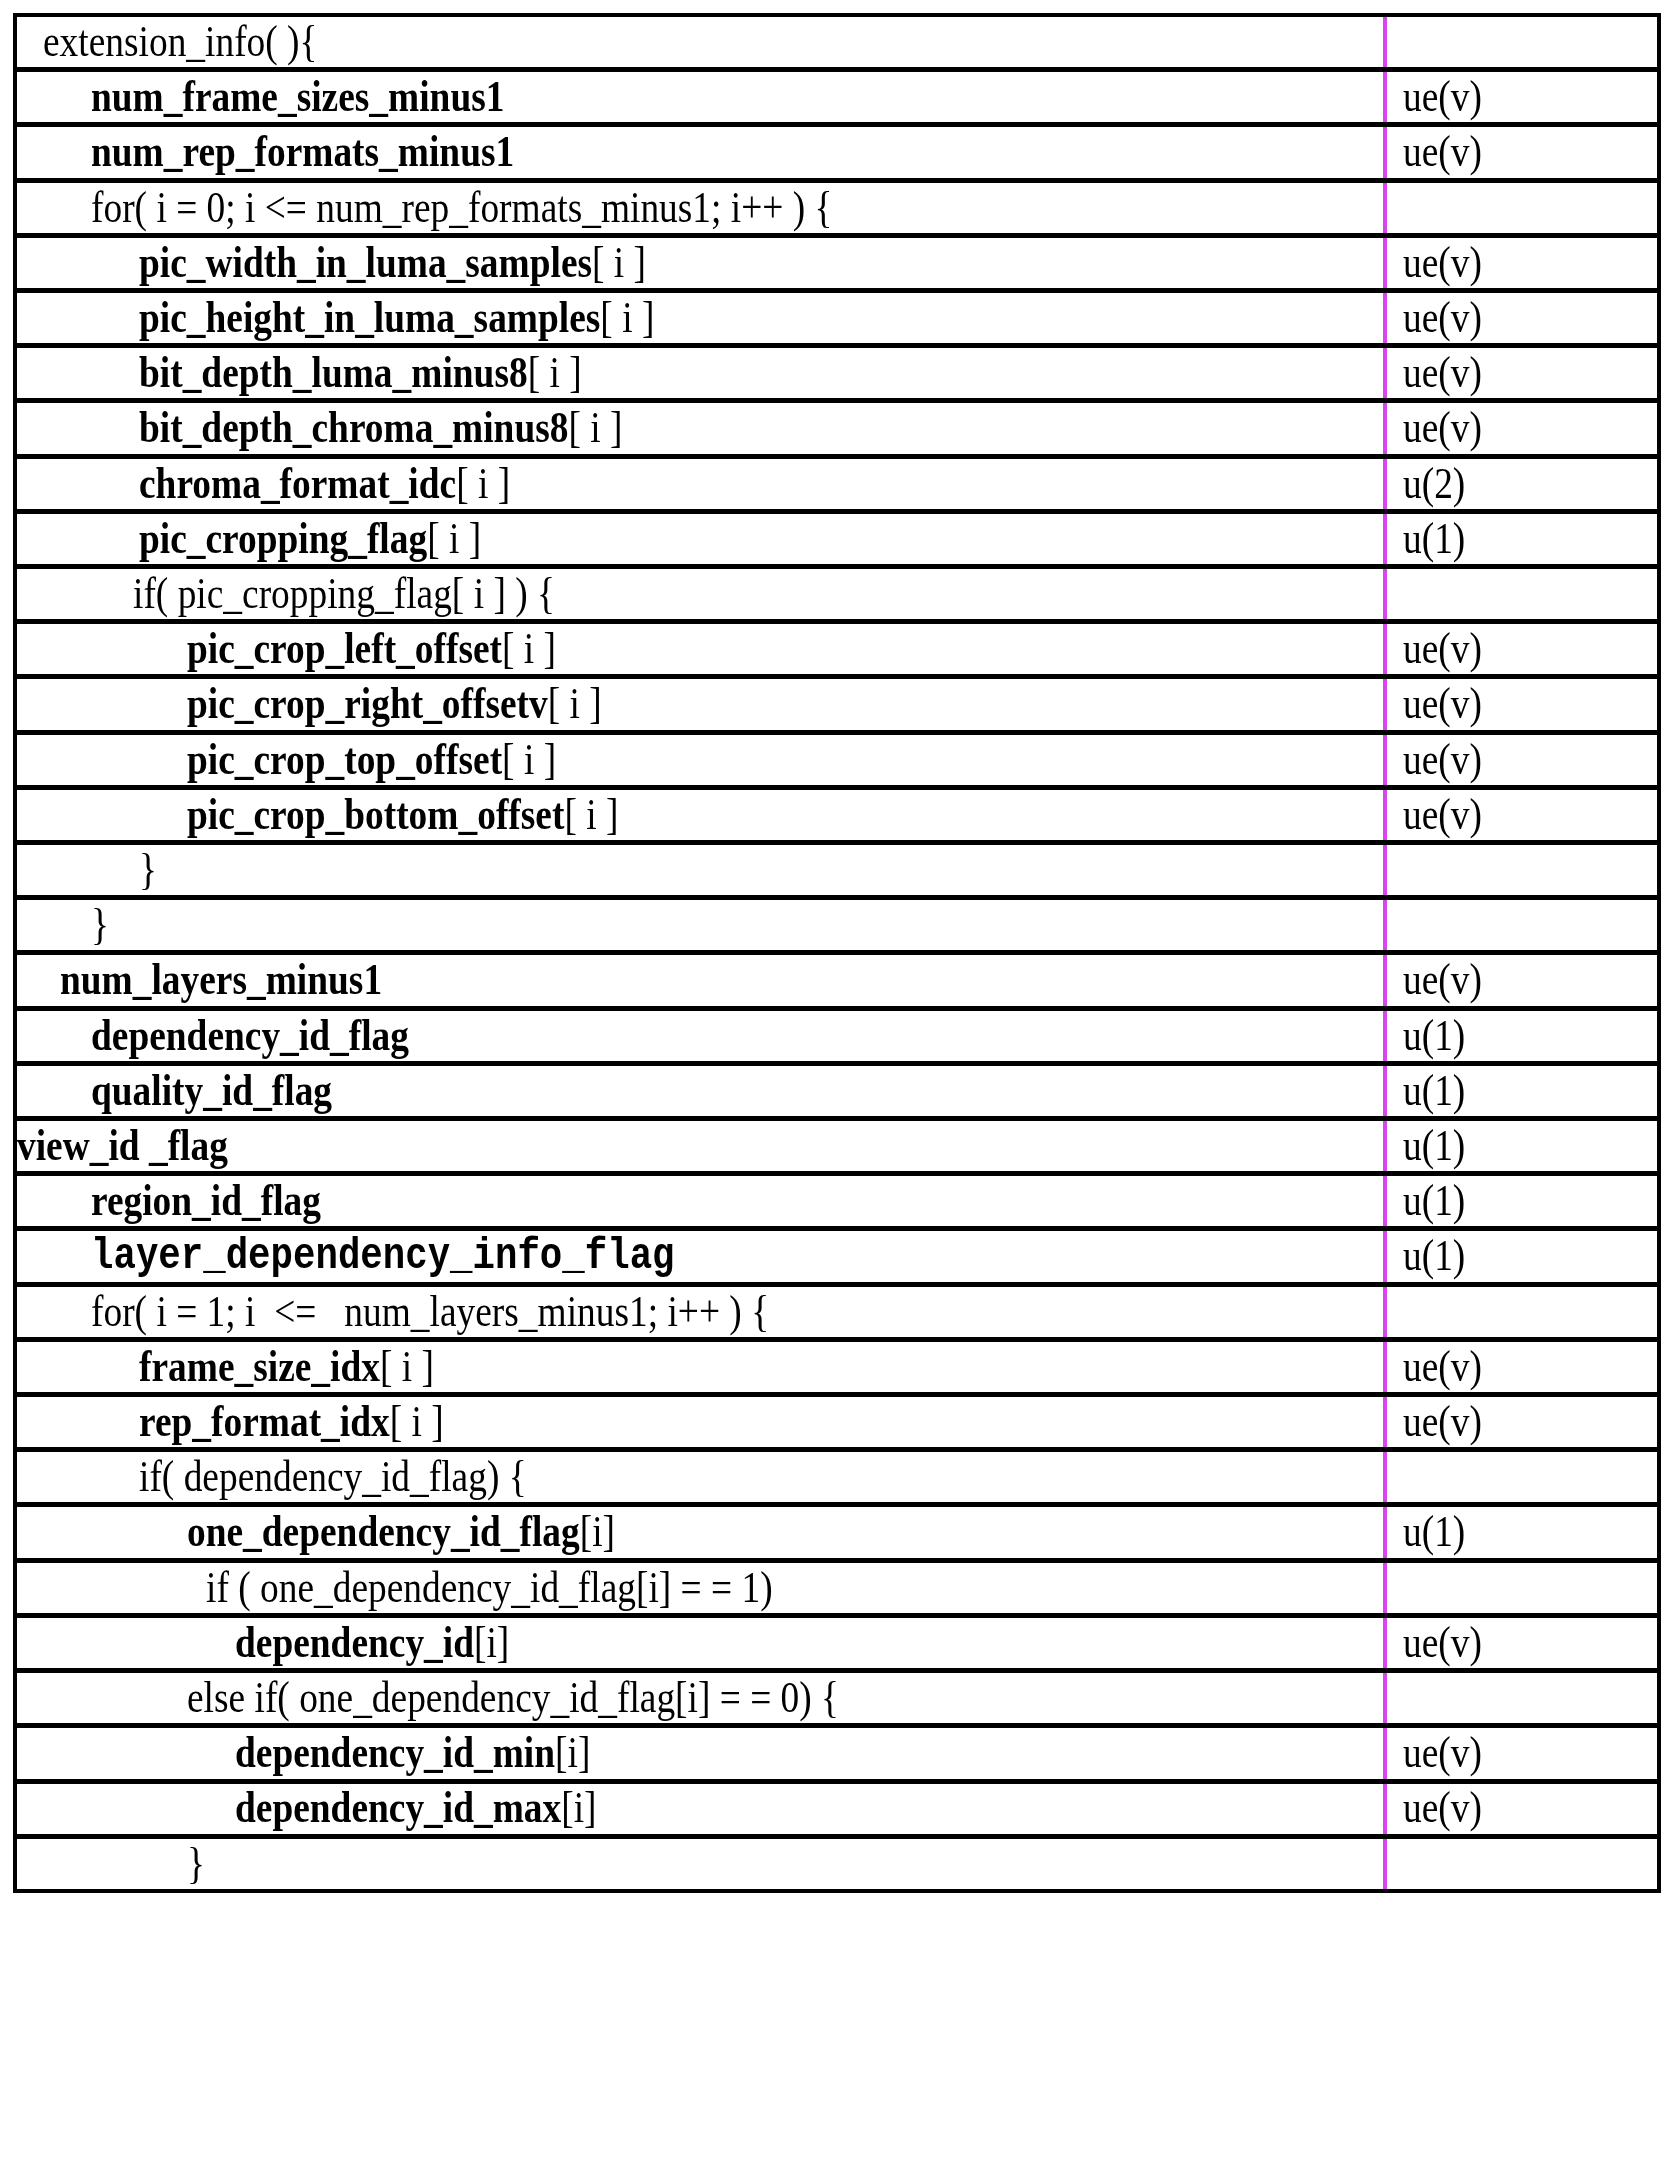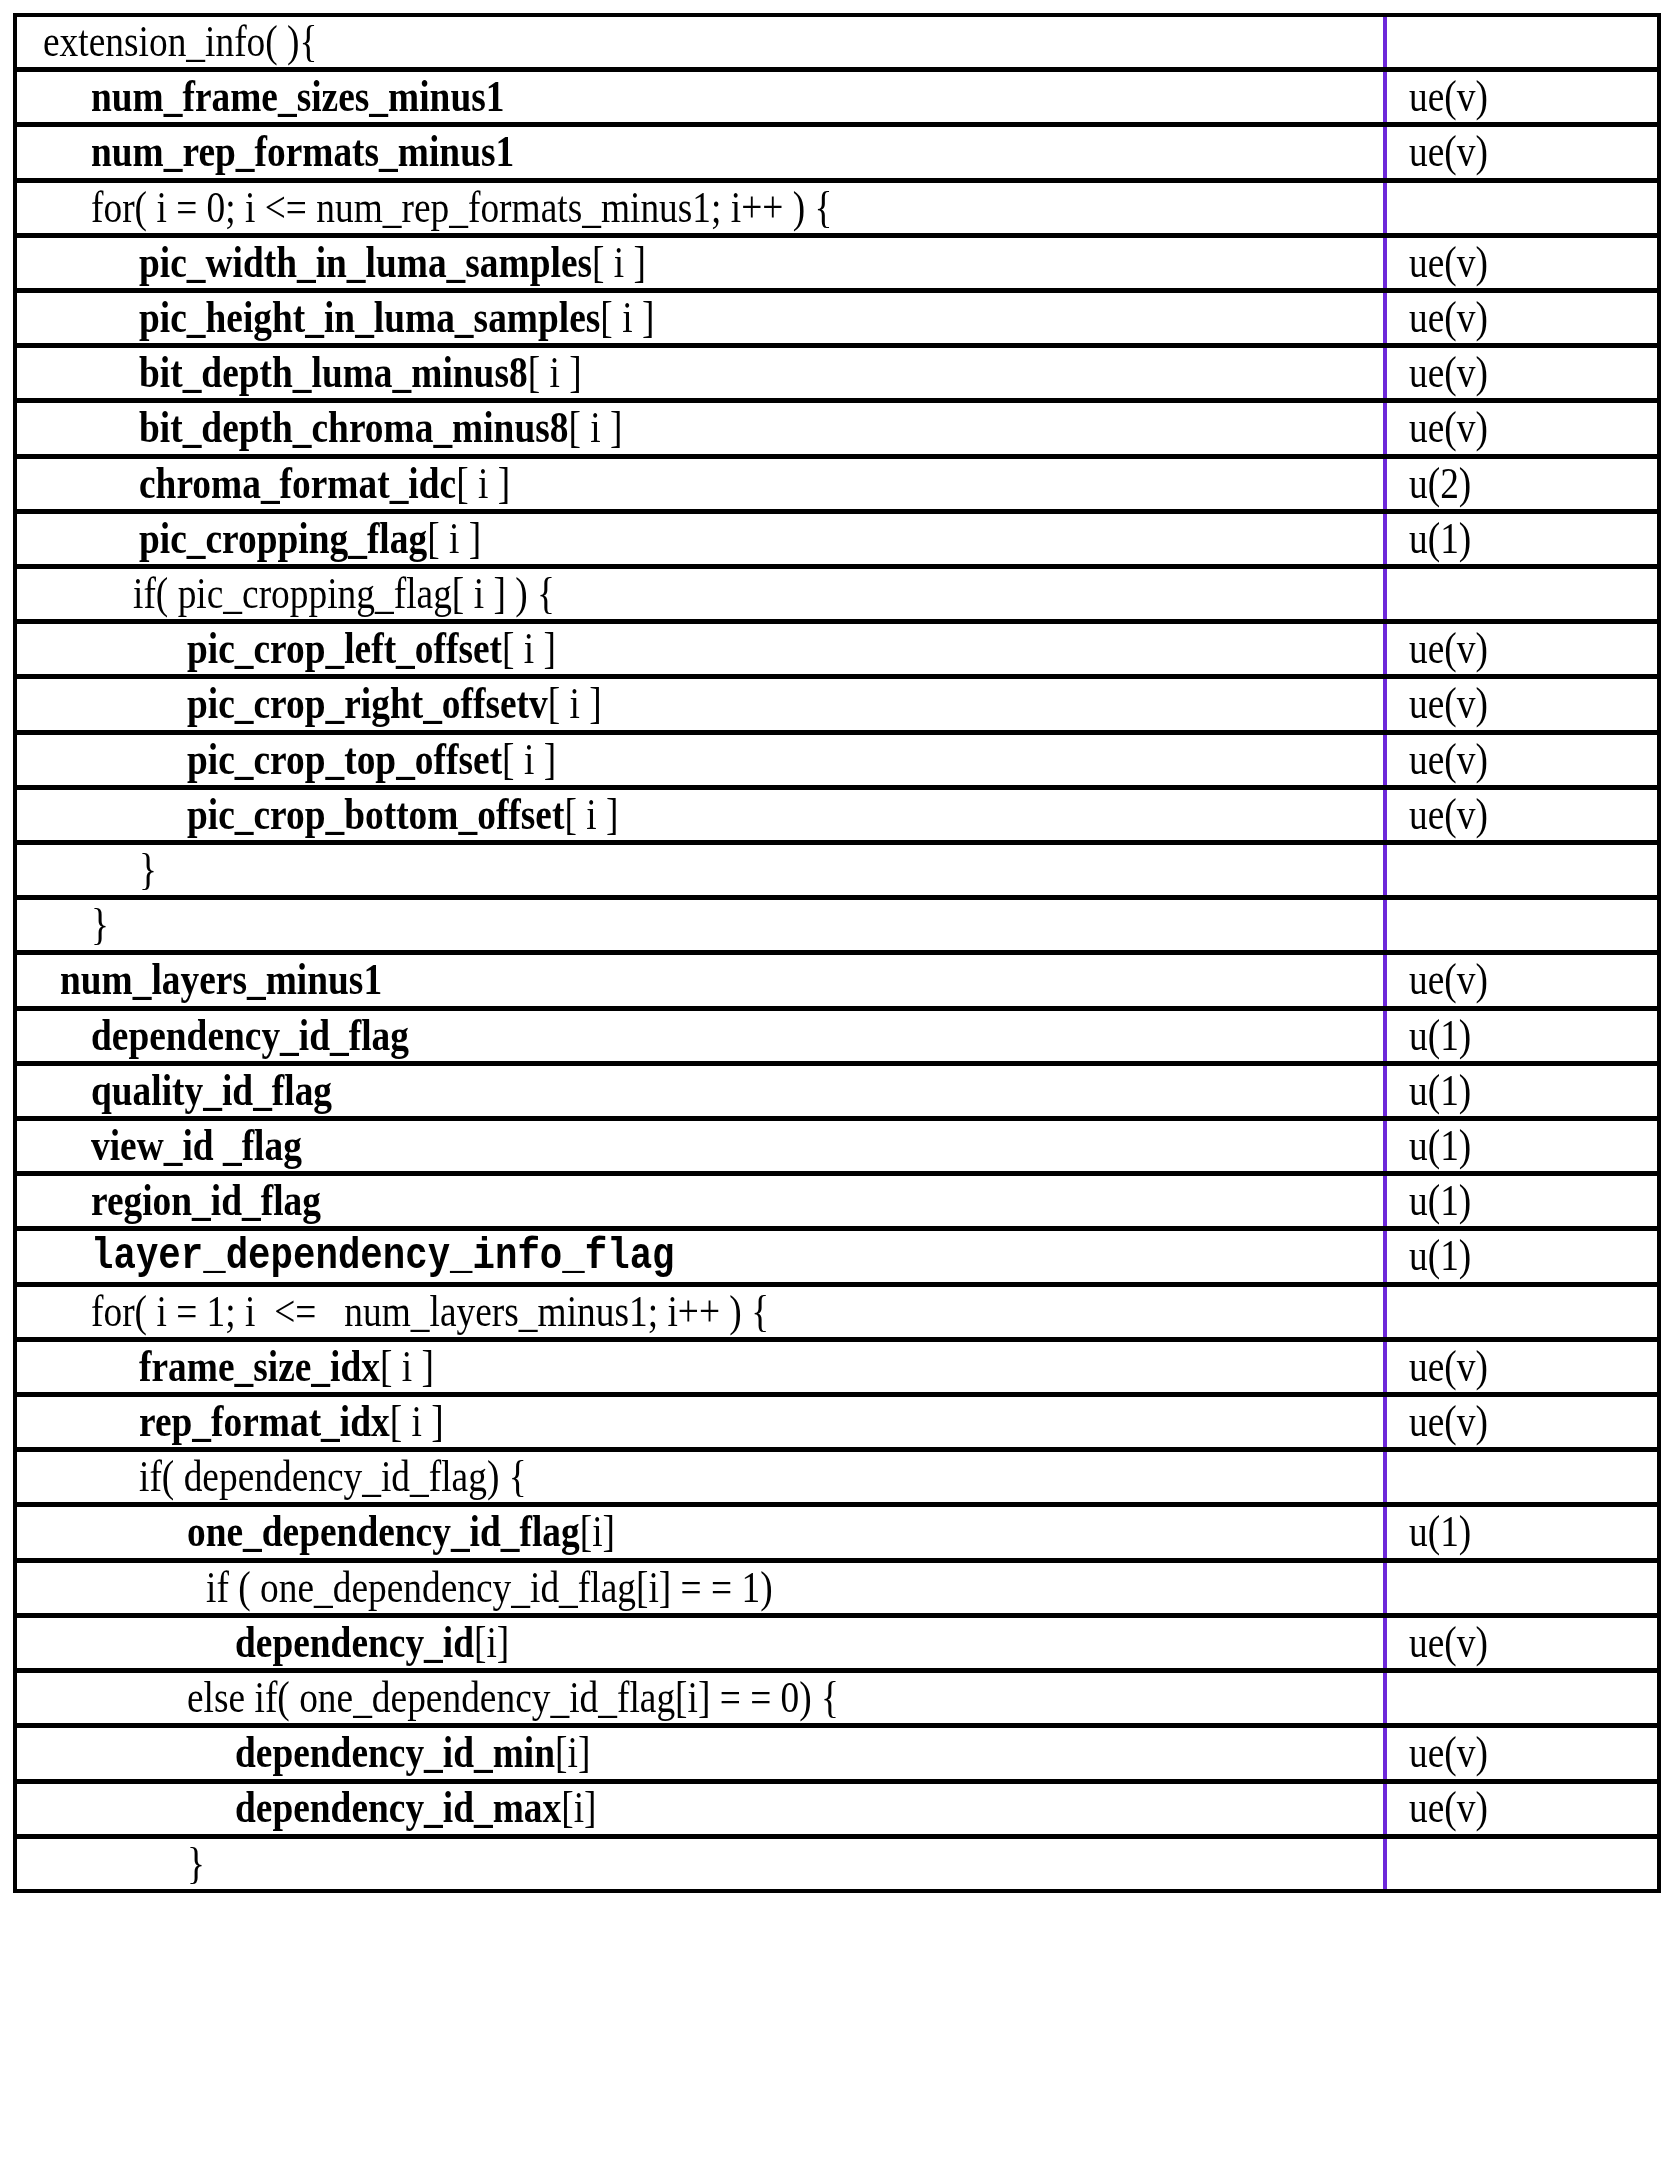--- a/index.html
+++ b/index.html
@@ -37,22 +37,22 @@
     align-items: center;
     box-sizing: border-box;
     overflow: hidden;
   }
   .cell.syntax {
     flex: 0 0 auto;
     width: 1366px;
   }
   .cell.desc {
     flex: 1 1 auto;
-    border-left: 4px solid #6d28d9;
-    padding-left: 22px;
+    border-left: 4px solid #d946ef;
+    padding-left: 16px;
   }
   .ln {
     display: inline-block;
     white-space: pre;
     font-size: 44px;
     line-height: 1.1;
     transform: scaleX(0.85);
     transform-origin: 0 50%;
   }
   .seg { font-weight: normal; }
@@ -216,21 +216,21 @@
     </div>
     <div class="row">
       <div class="cell syntax" style="padding-left: 74px;">
         <span class="ln"><span class="seg bold">quality_id_flag</span></span>
       </div>
       <div class="cell desc">
         <span class="ln">u(1)</span>
       </div>
     </div>
     <div class="row">
-      <div class="cell syntax" style="padding-left: 74px;">
+      <div class="cell syntax" style="">
         <span class="ln"><span class="seg bold">view_id _flag</span></span>
       </div>
       <div class="cell desc">
         <span class="ln">u(1)</span>
       </div>
     </div>
     <div class="row">
       <div class="cell syntax" style="padding-left: 74px;">
         <span class="ln"><span class="seg bold">region_id_flag</span></span>
       </div>

